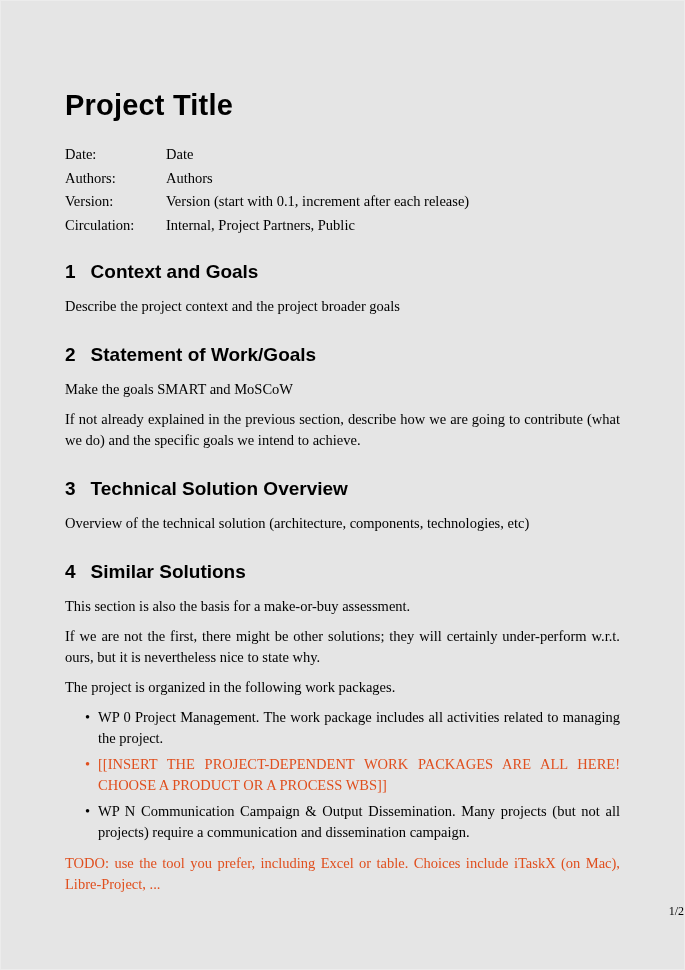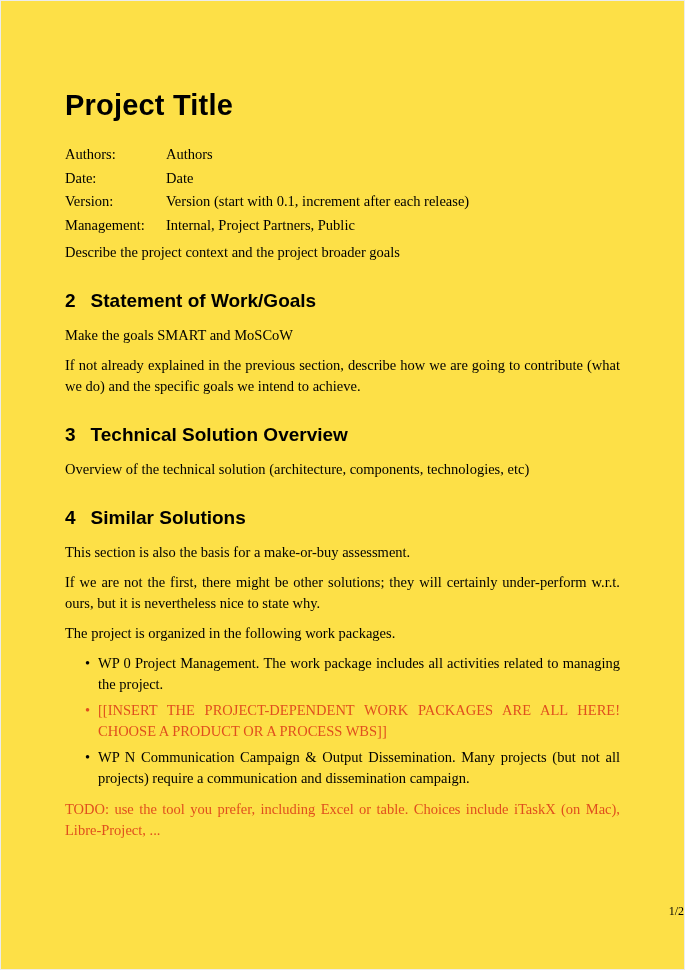--- a/index.html
+++ b/index.html
@@ -5,21 +5,21 @@
   html, body {
     margin: 0;
     padding: 0;
     background: #ffffff;
   }
   .page {
     position: relative;
     width: 685px;
     height: 970px;
     margin: 0 auto;
-    background: #fde047;
+    background: #e5e5e5;
     box-sizing: border-box;
     padding: 88px 64px 0 64px;
     border: 1px solid #ececec;
     overflow: hidden;
     font-family: "Liberation Serif", serif;
     font-size: 14.5px;
     color: #000000;
   }
   h1.doc-title {
     font-family: "Liberation Sans", sans-serif;
@@ -78,38 +78,41 @@
 </style>
 </head>
 <body>
 
 <div class="page">
 
   <h1 class="doc-title">Project Title</h1>
 
   <div class="meta">
     <div class="meta-row">
+      <span class="meta-label">Date:</span>
+      <span class="meta-value">Date</span>
+    </div>
+    <div class="meta-row">
       <span class="meta-label">Authors:</span>
       <span class="meta-value">Authors</span>
-    </div>
-    <div class="meta-row">
-      <span class="meta-label">Date:</span>
-      <span class="meta-value">Date</span>
     </div>
     <div class="meta-row">
       <span class="meta-label">Version:</span>
       <span class="meta-value">Version (start with 0.1, increment after each release)</span>
     </div>
     <div class="meta-row">
-      <span class="meta-label">Management:</span>
+      <span class="meta-label">Circulation:</span>
       <span class="meta-value">Internal, Project Partners, Public</span>
     </div>
   </div>
 
   <section>
+    <h2 class="sec">
+      <span class="sec-num">1</span><span class="sec-title">Context and Goals</span>
+    </h2>
     <p class="para">Describe the project context and the project broader goals</p>
   </section>
 
   <section>
     <h2 class="sec">
       <span class="sec-num">2</span><span class="sec-title">Statement of Work/Goals</span>
     </h2>
     <p class="para">Make the goals SMART and MoSCoW</p>
     <p class="para">If not already explained in the previous section, describe how we are going to contribute (what we do) and the specific goals we intend to achieve.</p>
   </section>

